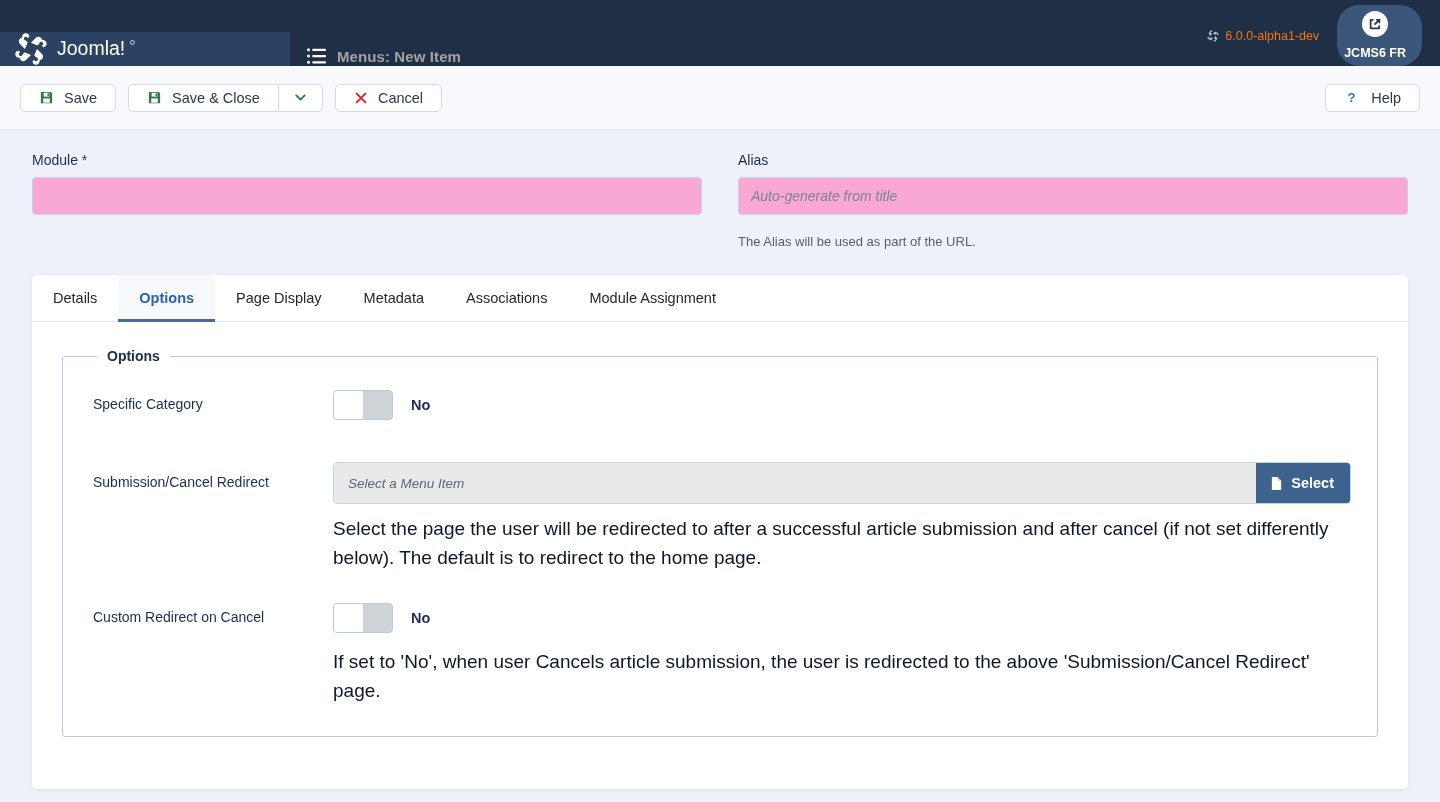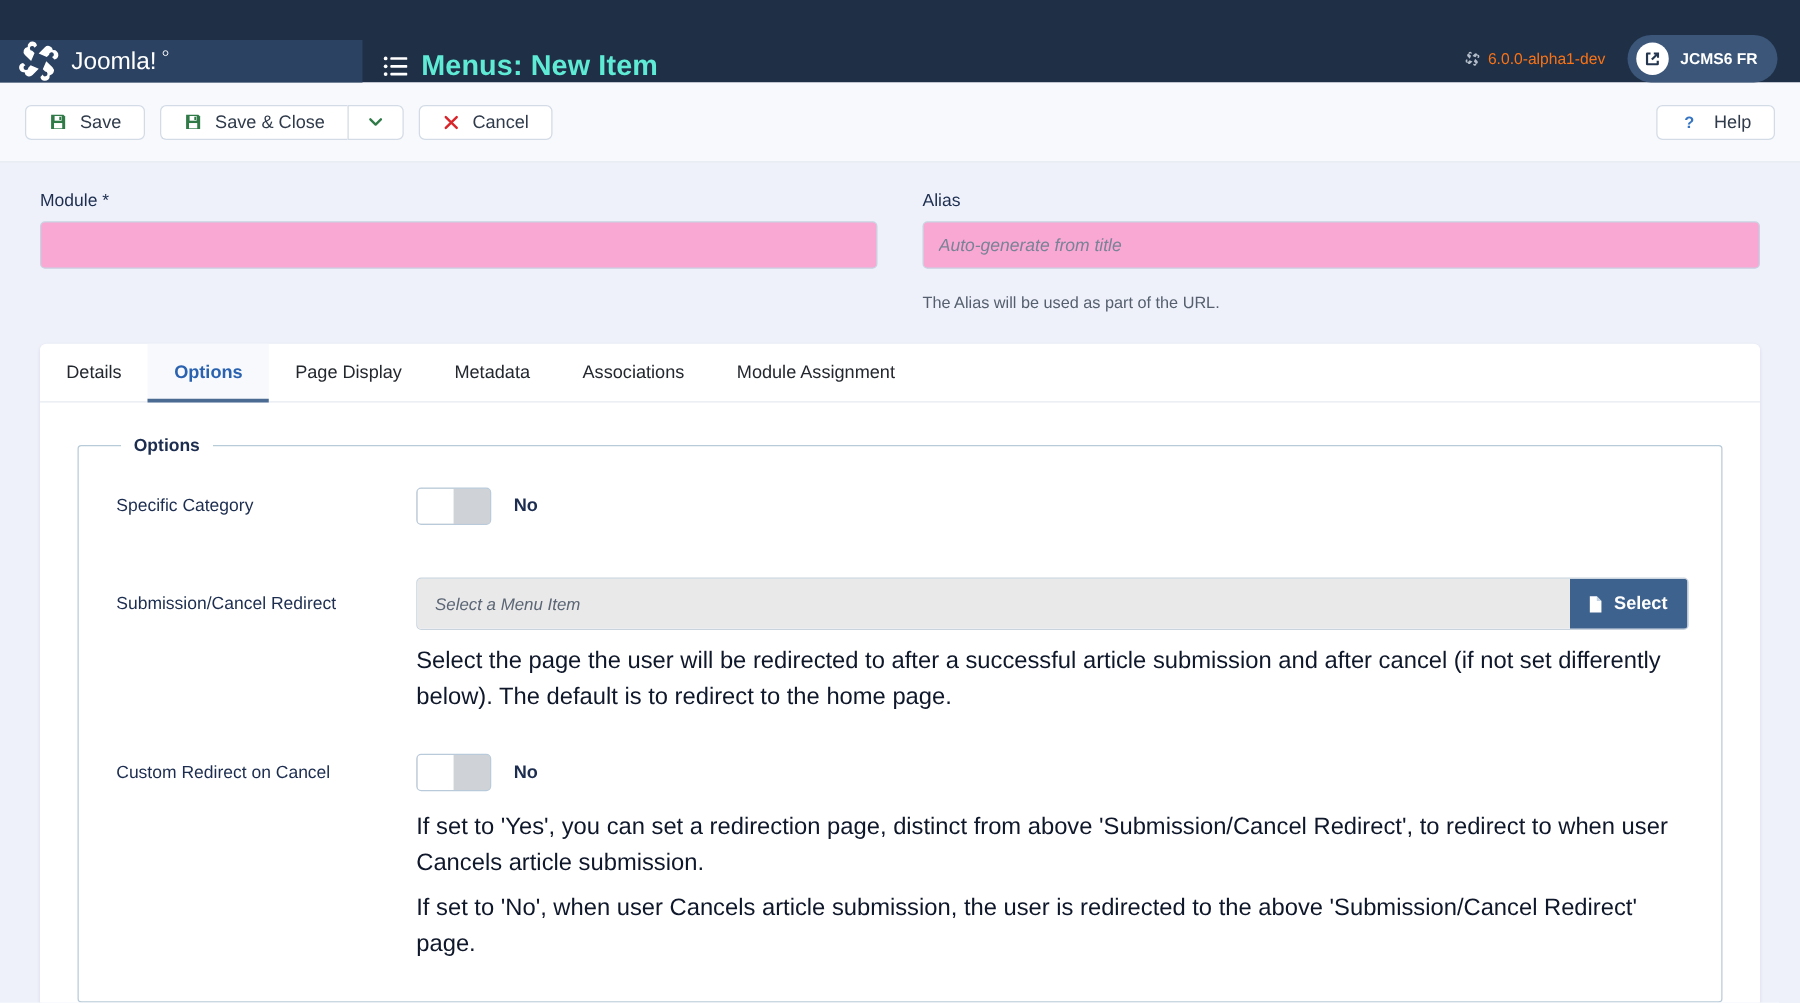--- a/index.html
+++ b/index.html
@@ -31,22 +31,22 @@
 
   .header-title-wrap {
     flex: 1;
     display: flex;
     align-items: center;
     padding-left: 16px;
     gap: 11px;
   }
   .list-icon { width: 20px; height: 20px; display: block; }
   .header-title {
-    color: #5eead4;
-    font-size: 23px;
+    color: #a3a3a3;
+    font-size: 15px;
     font-weight: bold;
     letter-spacing: 0.1px;
   }
 
   .header-right {
     display: flex;
     align-items: center;
     padding-right: 18px;
     gap: 18px;
   }
@@ -61,20 +61,21 @@
   .user-pill {
     display: flex;
     align-items: center;
     gap: 9px;
     background: #3b5679;
     border-radius: 22px;
     padding: 6px 16px 6px 7px;
     color: #fff;
     font-size: 12.5px;
     font-weight: bold;
+    flex-direction: column;
   }
   .user-pill-icon {
     width: 26px; height: 26px;
     border-radius: 50%;
     background: #ffffff;
     display: flex; align-items: center; justify-content: center;
   }
   .user-pill-icon svg { width: 14px; height: 14px; display:block; }
 
   
@@ -450,21 +451,20 @@
         <div class="row-label">Custom Redirect on Cancel</div>
         <div class="row-control">
           <div class="switcher-wrap">
             <div class="switcher">
               <div class="knob"></div>
               <div class="track"></div>
             </div>
             <span class="switch-state">No</span>
           </div>
           <div class="desc" style="margin-top:14px;">
-            <p>If set to 'Yes', you can set a redirection page, distinct from above 'Submission/Cancel Redirect', to redirect to when user Cancels article submission.</p>
             <p>If set to 'No', when user Cancels article submission, the user is redirected to the above 'Submission/Cancel Redirect' page.</p>
           </div>
         </div>
       </div>
 
     </fieldset>
   </div>
 </div>
 
 </body></html>

